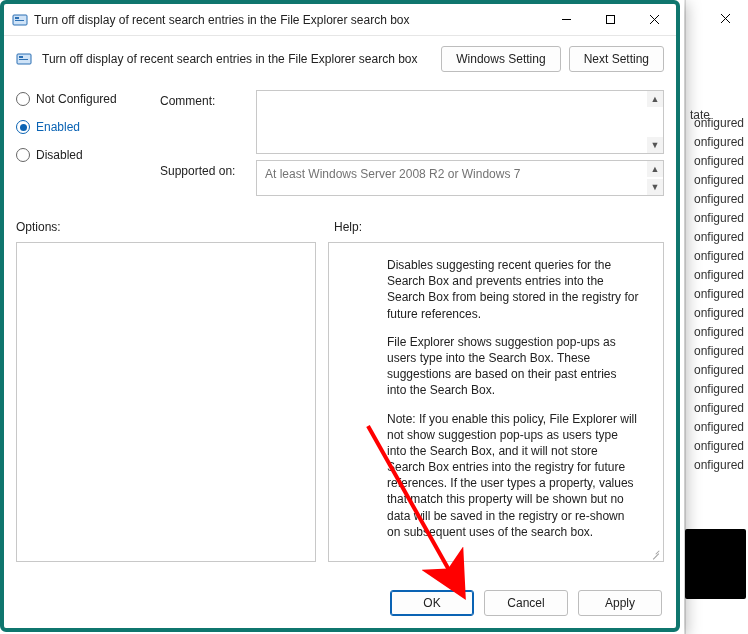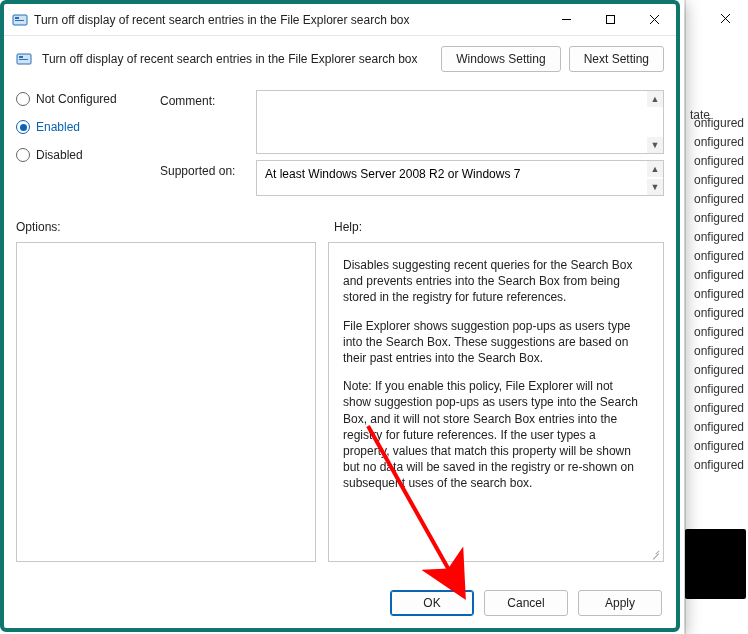--- a/index.html
+++ b/index.html
@@ -43,30 +43,30 @@
 
   .midcol { flex:1; }
   .fieldrow { display:flex; gap:10px; align-items:flex-start; margin-bottom:6px; }
   .lbl { width:86px; color:#222; padding-top:4px; }
   .box { flex:1; border:1px solid #c8c8c8; background:#fff; position:relative; }
   .box.comment { height:64px; }
   .box.supported { height:36px; }
   .box .sb-up, .box .sb-dn { position:absolute; right:0; width:16px; height:16px; display:flex; align-items:center; justify-content:center; background:#f3f3f3; color:#555; font-size:9px; }
   .box .sb-up { top:0; }
   .box .sb-dn { bottom:0; }
-  .box .txt { padding:6px 20px 6px 8px; color:#000000; }
+  .box .txt { padding:6px 20px 6px 8px; color:#737373; }
 
   .labels2 { display:flex; margin-top:18px; }
   .labels2 .opt { width:318px; color:#222; }
   .labels2 .hlp { color:#222; }
 
   .panes { display:flex; gap:12px; margin-top:8px; }
   .pane { border:1px solid #c8c8c8; background:#fff; height:320px; position:relative; }
   .pane.options { width:300px; }
-  .pane.help { flex:1; }
+  .pane.help { flex:1;padding-left:44px; }
   .pane.help .hcontent { padding:14px 24px 10px 14px; color:#222; line-height:1.35; }
   .pane.help .hcontent p { margin:0 0 12px 0; }
   .corner { position:absolute; right:2px; bottom:2px; width:12px; height:12px; }
   .corner::before,.corner::after { content:""; position:absolute; right:1px; background:#9e9e9e; width:8px; height:1px; transform:rotate(-45deg); }
   .corner::before { bottom:2px; }
   .corner::after { bottom:6px; width:5px; }
 
   .footer { position:absolute; right:14px; bottom:12px; display:flex; gap:10px; }
   .footer .btn { width:84px; }
 

